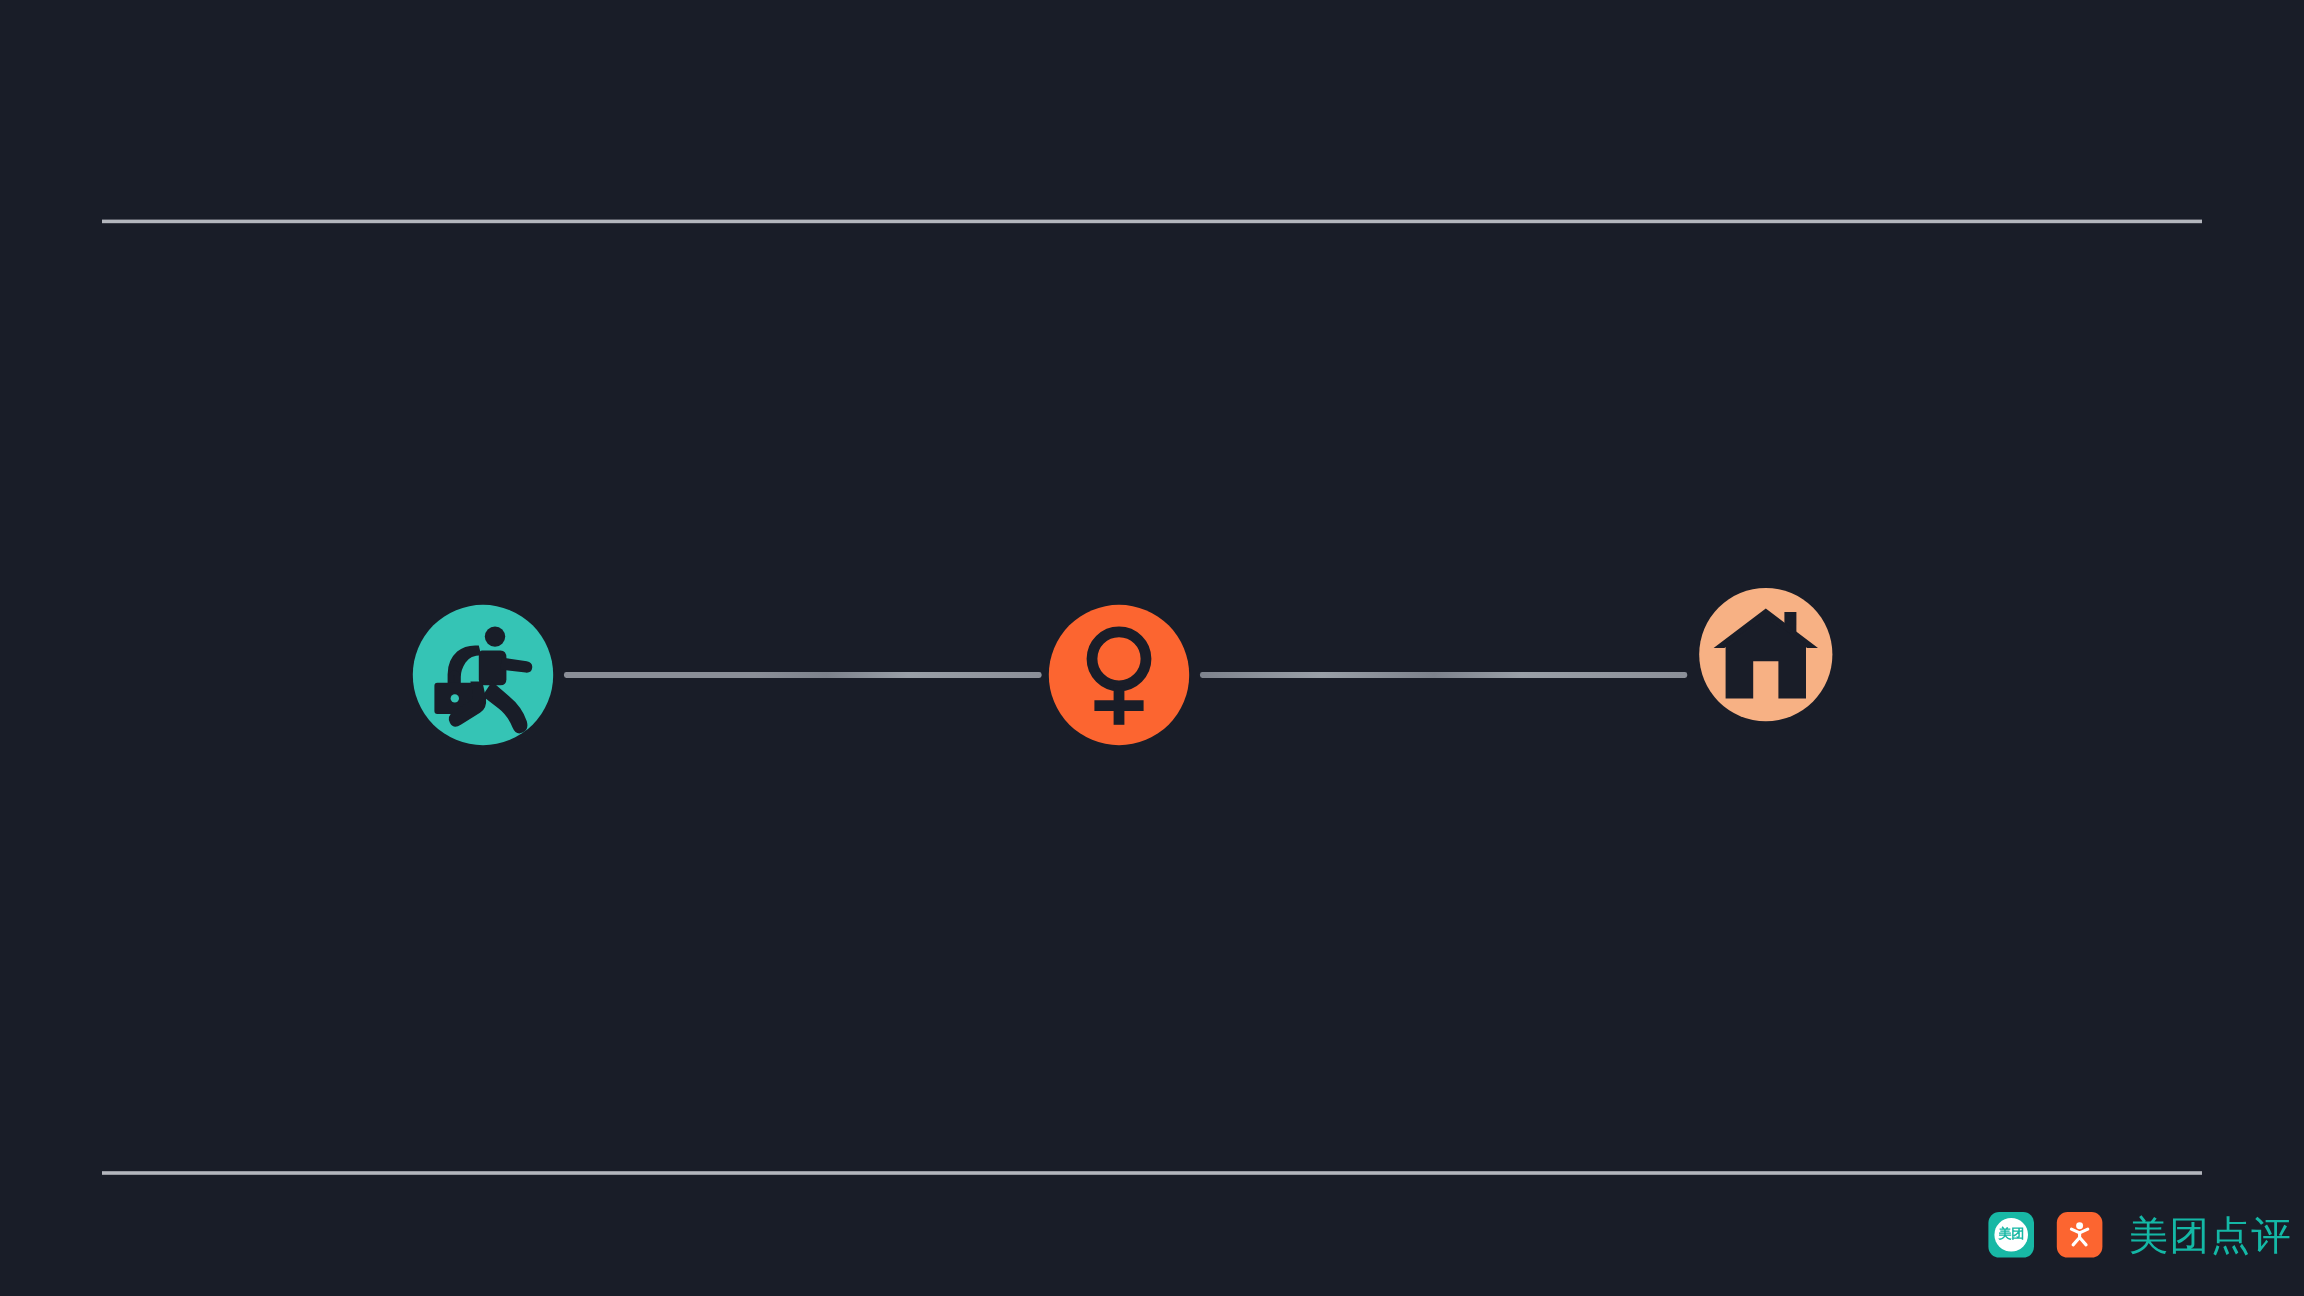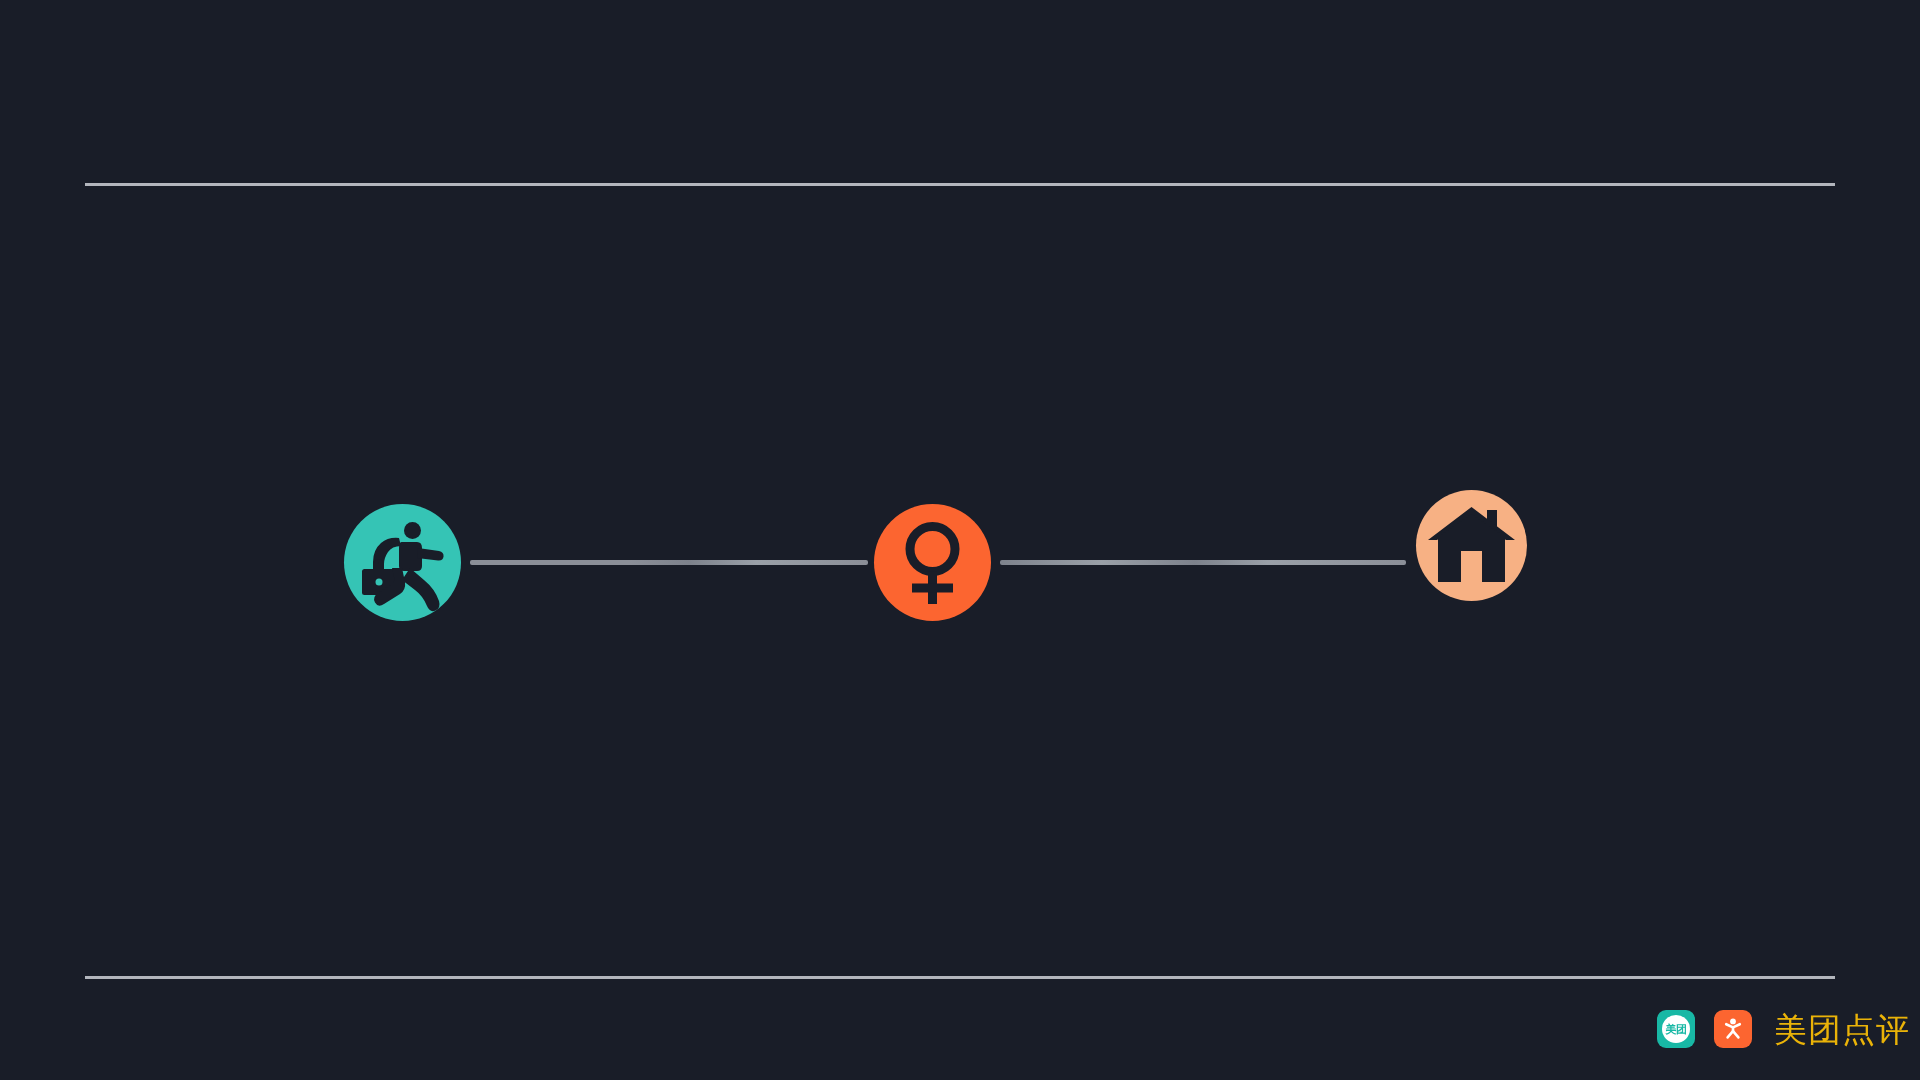--- a/index.html
+++ b/index.html
@@ -131,21 +131,21 @@
   }
   .logo-badge .inner-circle .mt-text {
     font-size: 11px;
     line-height: 1;
     color: #18b8a5;
     font-weight: bold;
     letter-spacing: -0.5px;
     font-family: "Liberation Sans", sans-serif;
   }
   .logo-wordmark {
-    color: #eab308;
+    color: #14b8a6;
     font-size: 33px;
     line-height: 1;
     letter-spacing: 1px;
     font-family: "Liberation Sans", sans-serif;
     white-space: nowrap;
     padding-left: 3px;
   }
 </style>
 </head>
 <body>

